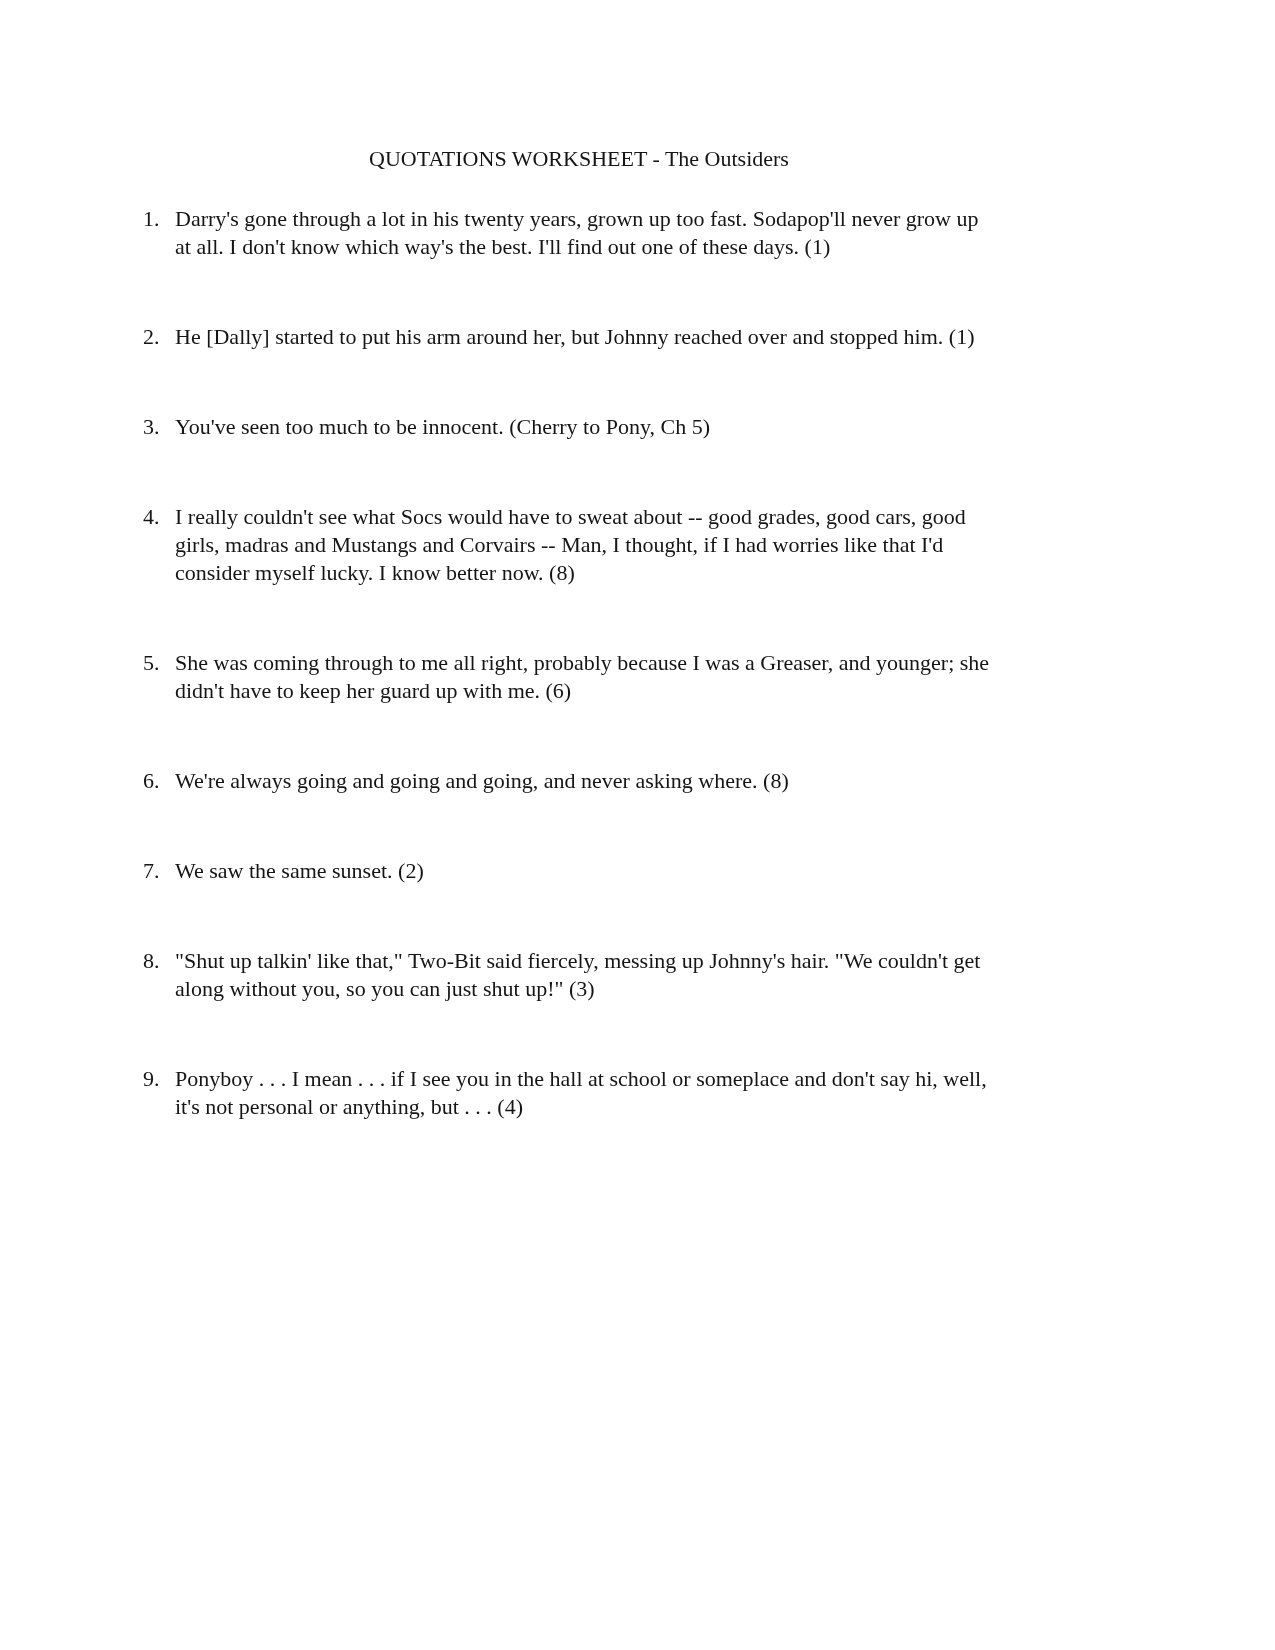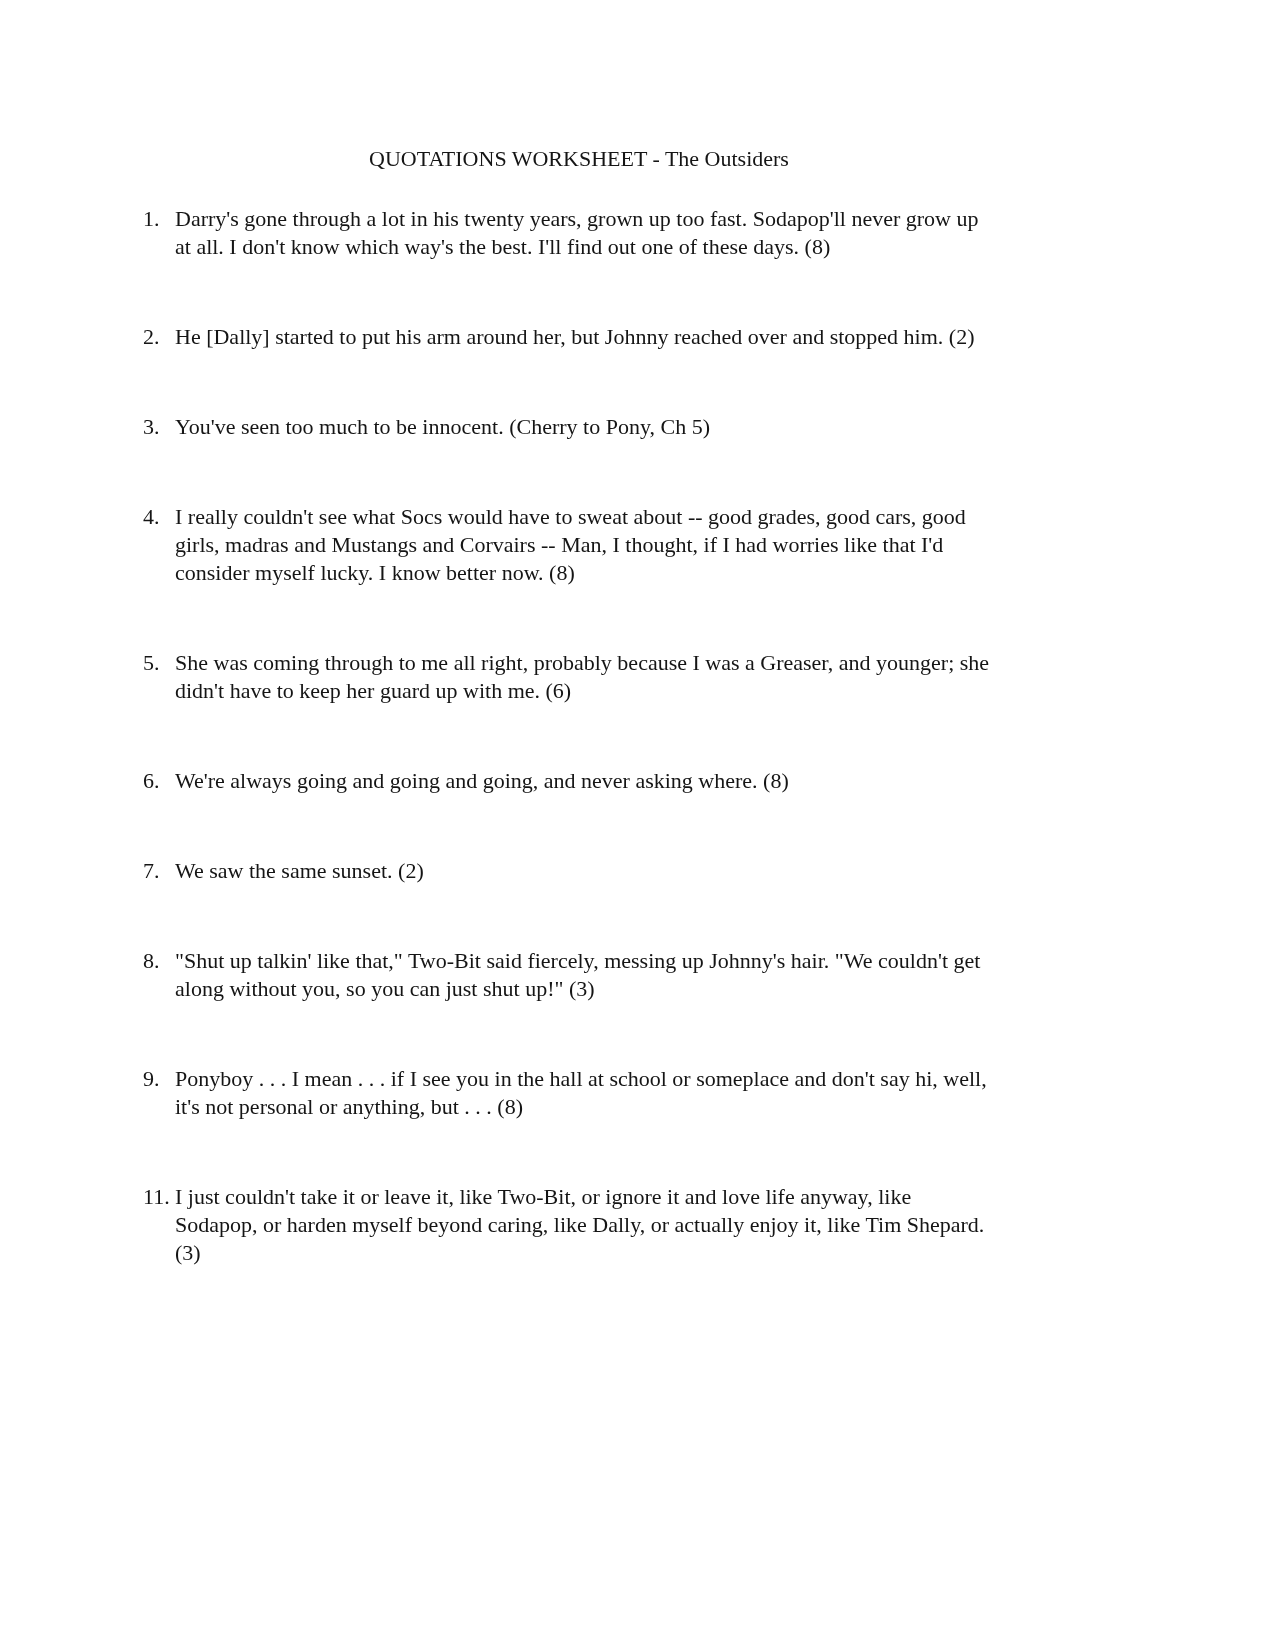--- a/index.html
+++ b/index.html
@@ -48,26 +48,26 @@
 </style>
 </head>
 <body>
 
 <div class="page">
   <div class="title">QUOTATIONS WORKSHEET - The Outsiders</div>
   <div class="quotes-list">
   <div class="quote-item">
     <span class="quote-number">1.</span>
     <span class="quote-text">Darry's gone through a lot in his twenty years, grown up too fast. Sodapop'll never grow up
-at all. I don't know which way's the best. I'll find out one of these days. (8)</span>
+at all. I don't know which way's the best. I'll find out one of these days. (1)</span>
   </div>
 
   <div class="quote-item">
     <span class="quote-number">2.</span>
-    <span class="quote-text">He [Dally] started to put his arm around her, but Johnny reached over and stopped him. (2)</span>
+    <span class="quote-text">He [Dally] started to put his arm around her, but Johnny reached over and stopped him. (1)</span>
   </div>
 
   <div class="quote-item">
     <span class="quote-number">3.</span>
     <span class="quote-text">You've seen too much to be innocent. (Cherry to Pony, Ch 5)</span>
   </div>
 
   <div class="quote-item">
     <span class="quote-number">4.</span>
     <span class="quote-text">I really couldn't see what Socs would have to sweat about -- good grades, good cars, good
@@ -93,24 +93,18 @@
 
   <div class="quote-item">
     <span class="quote-number">8.</span>
     <span class="quote-text">"Shut up talkin' like that," Two-Bit said fiercely, messing up Johnny's hair. "We couldn't get
 along without you, so you can just shut up!" (3)</span>
   </div>
 
   <div class="quote-item">
     <span class="quote-number">9.</span>
     <span class="quote-text">Ponyboy . . . I mean . . . if I see you in the hall at school or someplace and don't say hi, well,
-it's not personal or anything, but . . . (8)</span>
+it's not personal or anything, but . . . (4)</span>
   </div>
 
 
-  <div class="quote-item">
-    <span class="quote-number">11.</span>
-    <span class="quote-text">I just couldn't take it or leave it, like Two-Bit, or ignore it and love life anyway, like
-Sodapop, or harden myself beyond caring, like Dally, or actually enjoy it, like Tim Shepard.
-(3)</span>
-  </div>
 </div>
 </div>
 
 </body></html>

